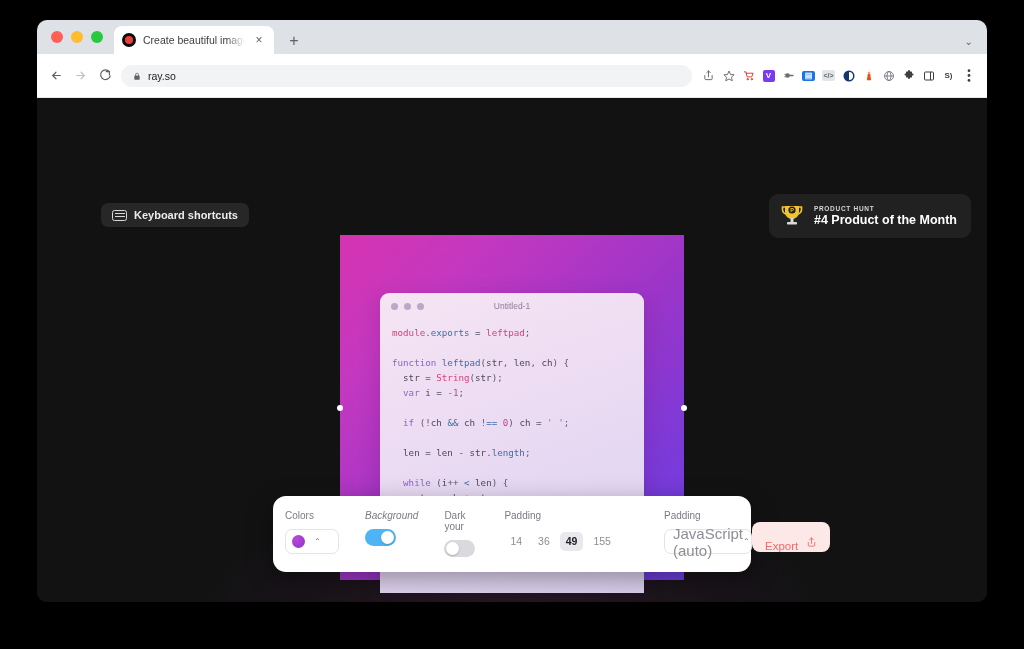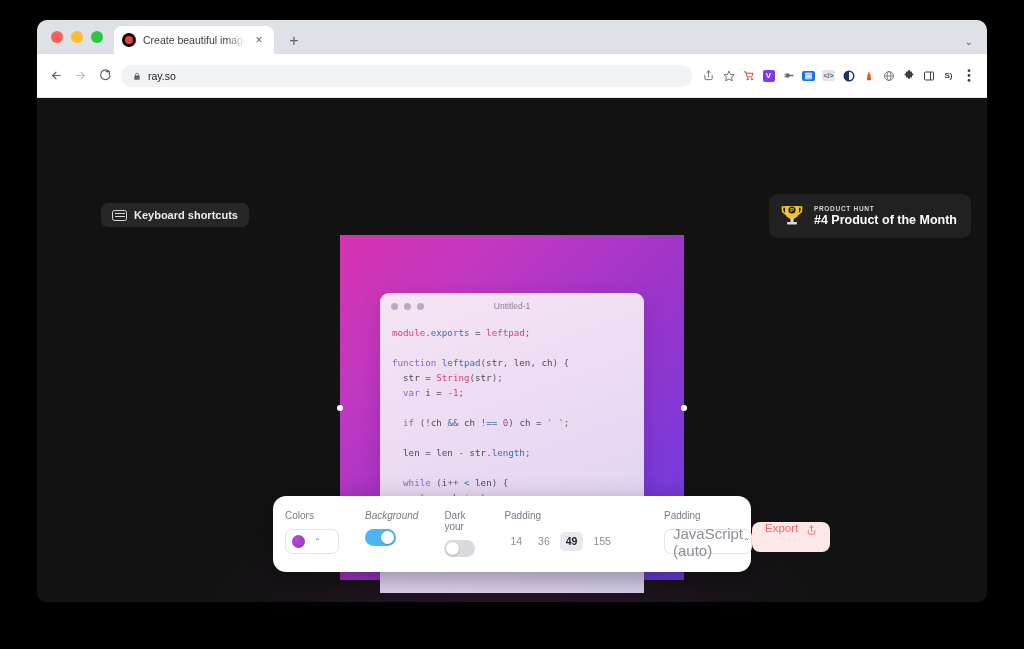--- a/index.html
+++ b/index.html
@@ -336,21 +336,21 @@
     border-radius: 7px;
     height: 25px;
     width: 88px;
     padding: 0 8px;
   }
   .lang-value { font-size: 15px; color: #8d8d96; }
 
   .export-btn {
     margin-left: auto;
     align-self: center;
-    display: flex; align-items: flex-start; gap: 8px;
+    display: flex; align-items: flex-end; gap: 8px;
     background: #fde8e8;
     border-radius: 8px;
     height: 30px;
     padding: 0 13px;
     margin-top: 7px;
   }
   .export-label { font-size: 11.5px; color: #f26a6a; }
 </style>
 </head>
 <body>

